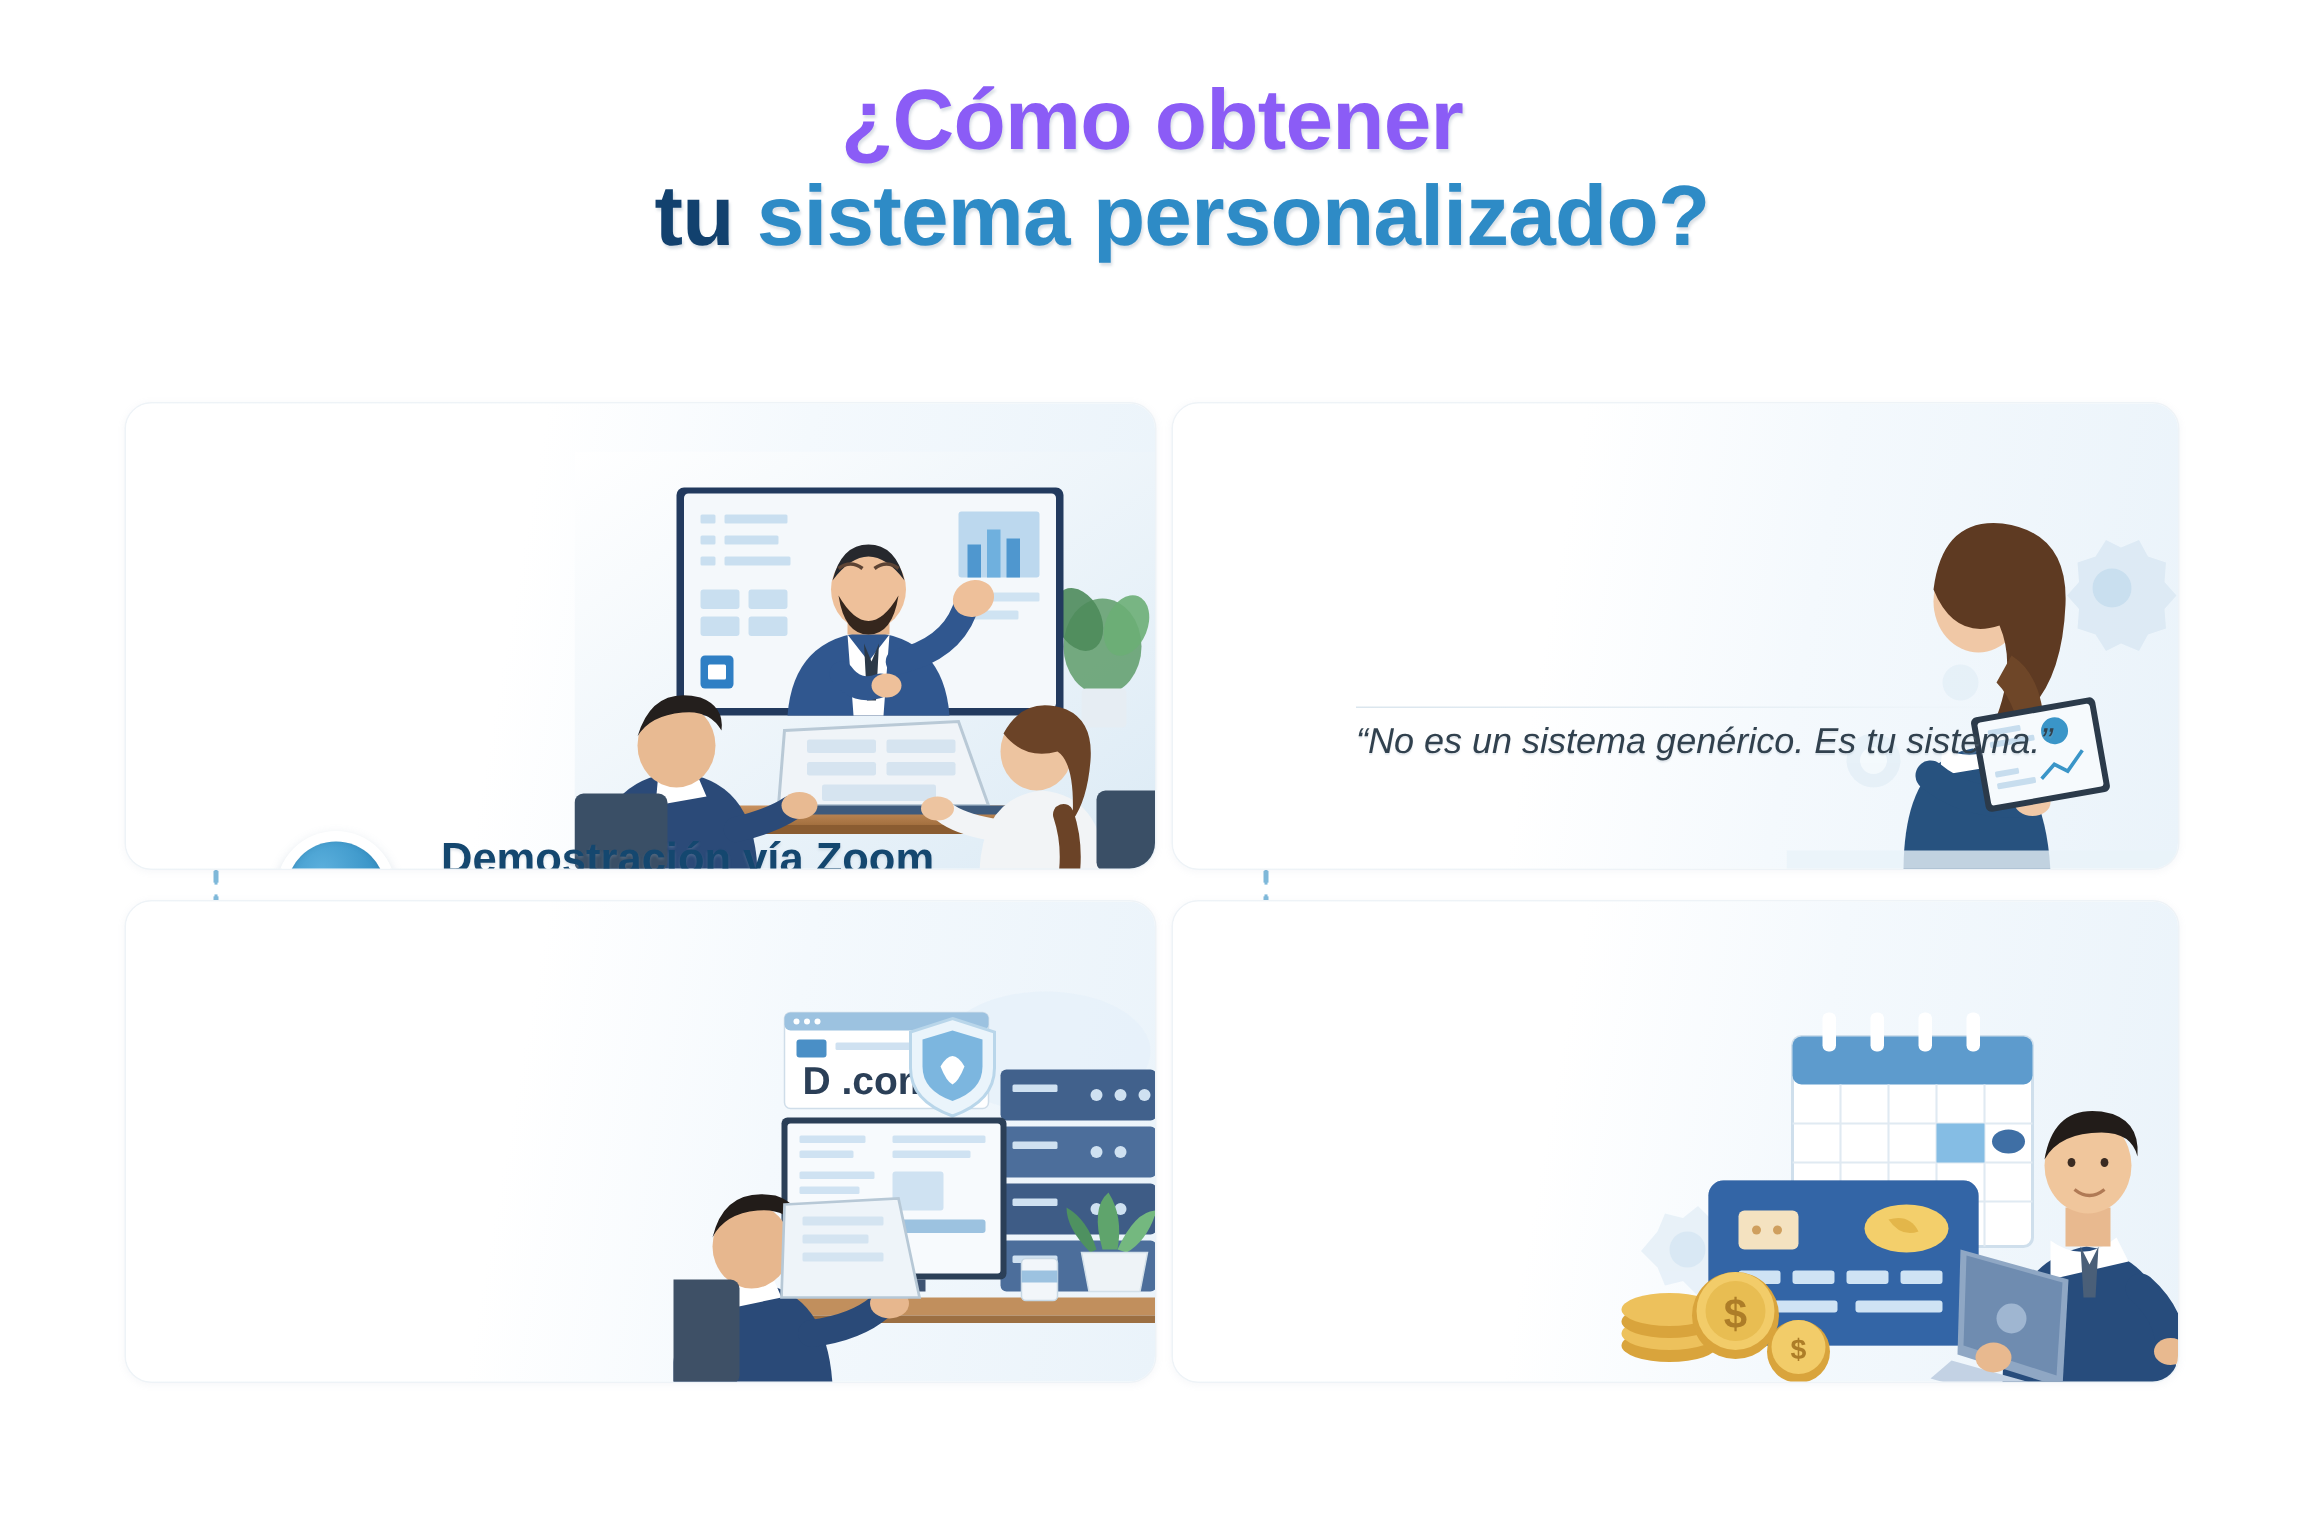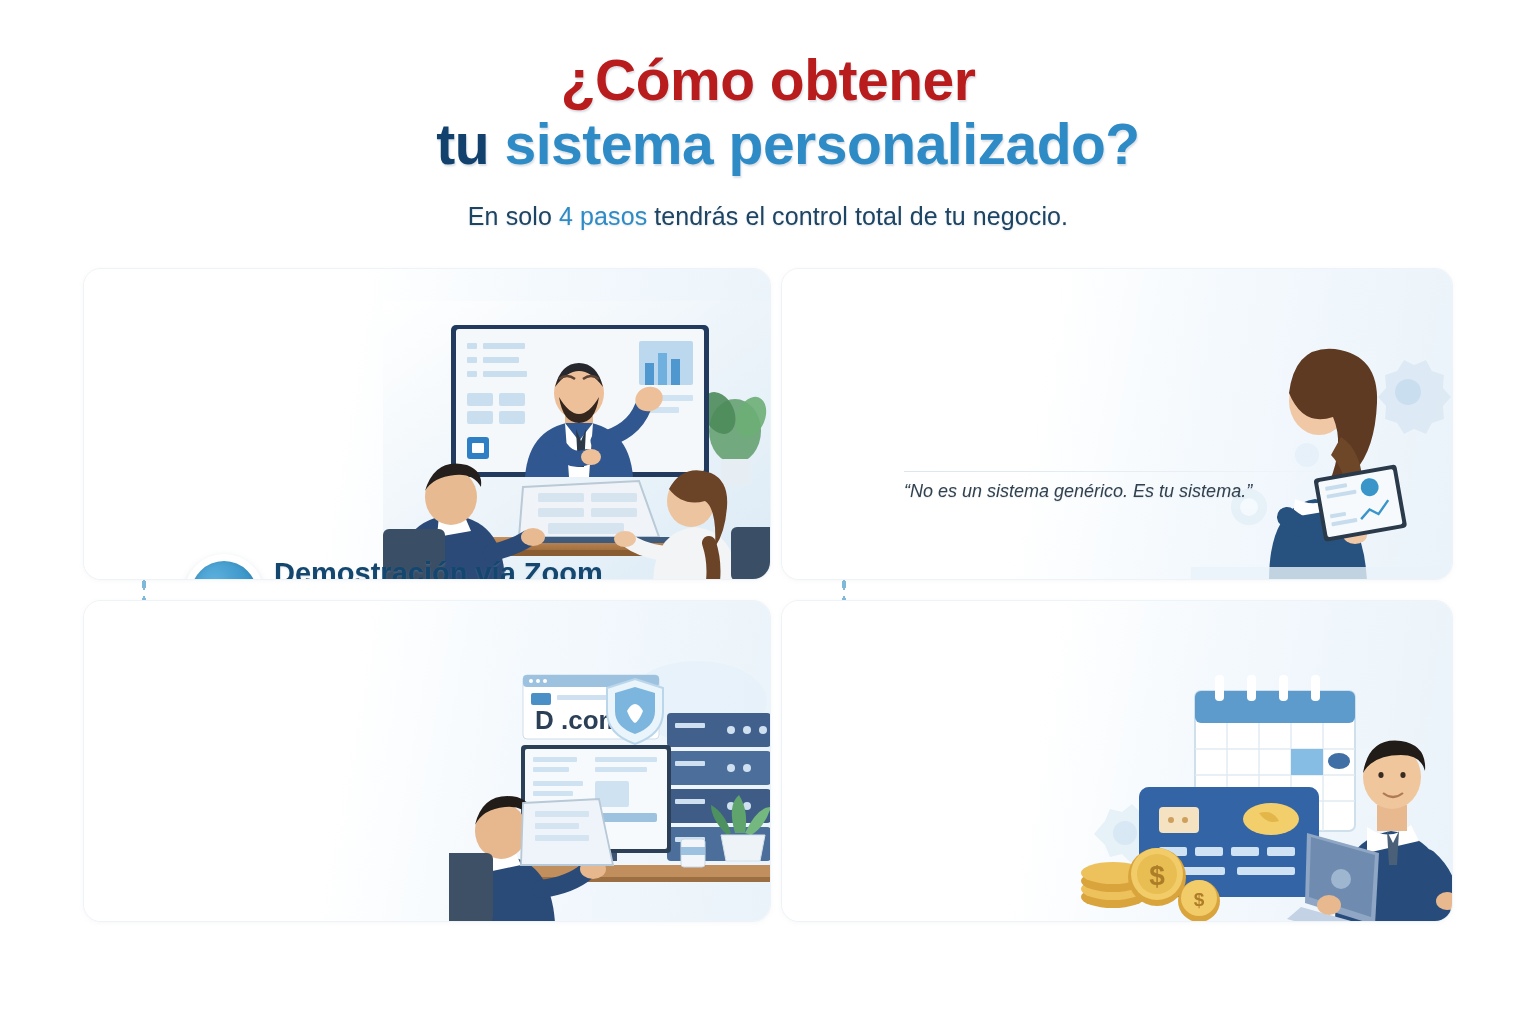--- a/index.html
+++ b/index.html
@@ -7,21 +7,21 @@
   body {
     font-family: "Liberation Sans", "DejaVu Sans", sans-serif;
     background: #ffffff;
     position: relative;
     overflow: hidden;
   }
 
   
   .header { position: absolute; left: 0; top: 0; width: 1536px; text-align: center; }
   .title-l1 {
-    font-size: 57px; font-weight: 700; color: #b91c1c;
+    font-size: 57px; font-weight: 700; color: #8b5cf6;
     letter-spacing: -0.5px; line-height: 1.0; padding-top: 52px;
     text-shadow: 1px 2px 2px rgba(120,140,160,.28);
   }
   .title-l2 {
     font-size: 57px; font-weight: 700; line-height: 1.25; color: #12416e;
     letter-spacing: -0.5px; text-shadow: 1px 2px 2px rgba(120,140,160,.28); padding-left: 40px;
   }
   .title-l2 .accent { color: #2e8bc6; }
   .subtitle {
     font-size: 25px; color: #1d4463; font-weight: 400;
@@ -82,47 +82,46 @@
     text-shadow: 0 2px 2px rgba(25,80,115,.55);
   }
   #badge-01 { left: 100px; top: 285px; }
 
   
   .card-head {
     position: absolute; font-size: 29px; font-weight: 700; color: #14476f;
     white-space: nowrap; z-index: 6;
     text-shadow: 0 1px 2px rgba(140,160,180,.30);
   }
-  #head-01 { left: 190px; top: 288px; }
+  #head-01 { left: 210px; top: 288px; }
 
   .divider {
     position: absolute; left: 903px; top: 470px; width: 432px; height: 1px;
     background: linear-gradient(90deg,#dbe6ee 0%, #e9f1f6 70%, rgba(255,255,255,0) 100%);
     z-index: 6;
   }
   .quote {
     position: absolute; left: 903px; top: 480px; z-index: 6;
-    font-size: 18px; font-style: italic; color: #31414e; white-space: nowrap;
+    font-size: 24px; font-style: italic; color: #31414e; white-space: nowrap;
     text-shadow: 0 1px 1px rgba(160,175,190,.28);
   }
 
   
   .art { position: absolute; z-index: 3; pointer-events: none; }
   #art-01 { left: 382px; top: 300px; width: 392px; height: 280px; }
   #art-02 { left: 1190px; top: 330px; width: 266px; height: 250px; }
   #art-03 { left: 448px; top: 652px; width: 326px; height: 270px; }
   #art-04 { left: 1060px; top: 660px; width: 400px; height: 262px; }
 </style>
 </head>
 <body>
 
 <div class="header">
   <div class="title-l1">¿Cómo obtener</div>
   <div class="title-l2"><span>tu </span><span class="accent">sistema personalizado?</span></div>
-  <div class="subtitle"><span>En solo </span><span class="accent">4 pasos</span><span> tendrás el control total de tu negocio.</span></div>
 </div>
 
 <div class="spine"></div>
 <div class="spine2"></div>
 <div class="spine3"></div>
 
 <svg class="pay-icon" viewBox="0 0 56 46">
   <circle cx="28" cy="4" r="2.4" fill="#9cc8e2"></circle>
   <circle cx="28" cy="12" r="5.2" fill="#3a95c8"></circle>
   <rect x="10" y="20" width="36" height="6" rx="3" fill="#3a95c8"></rect>

